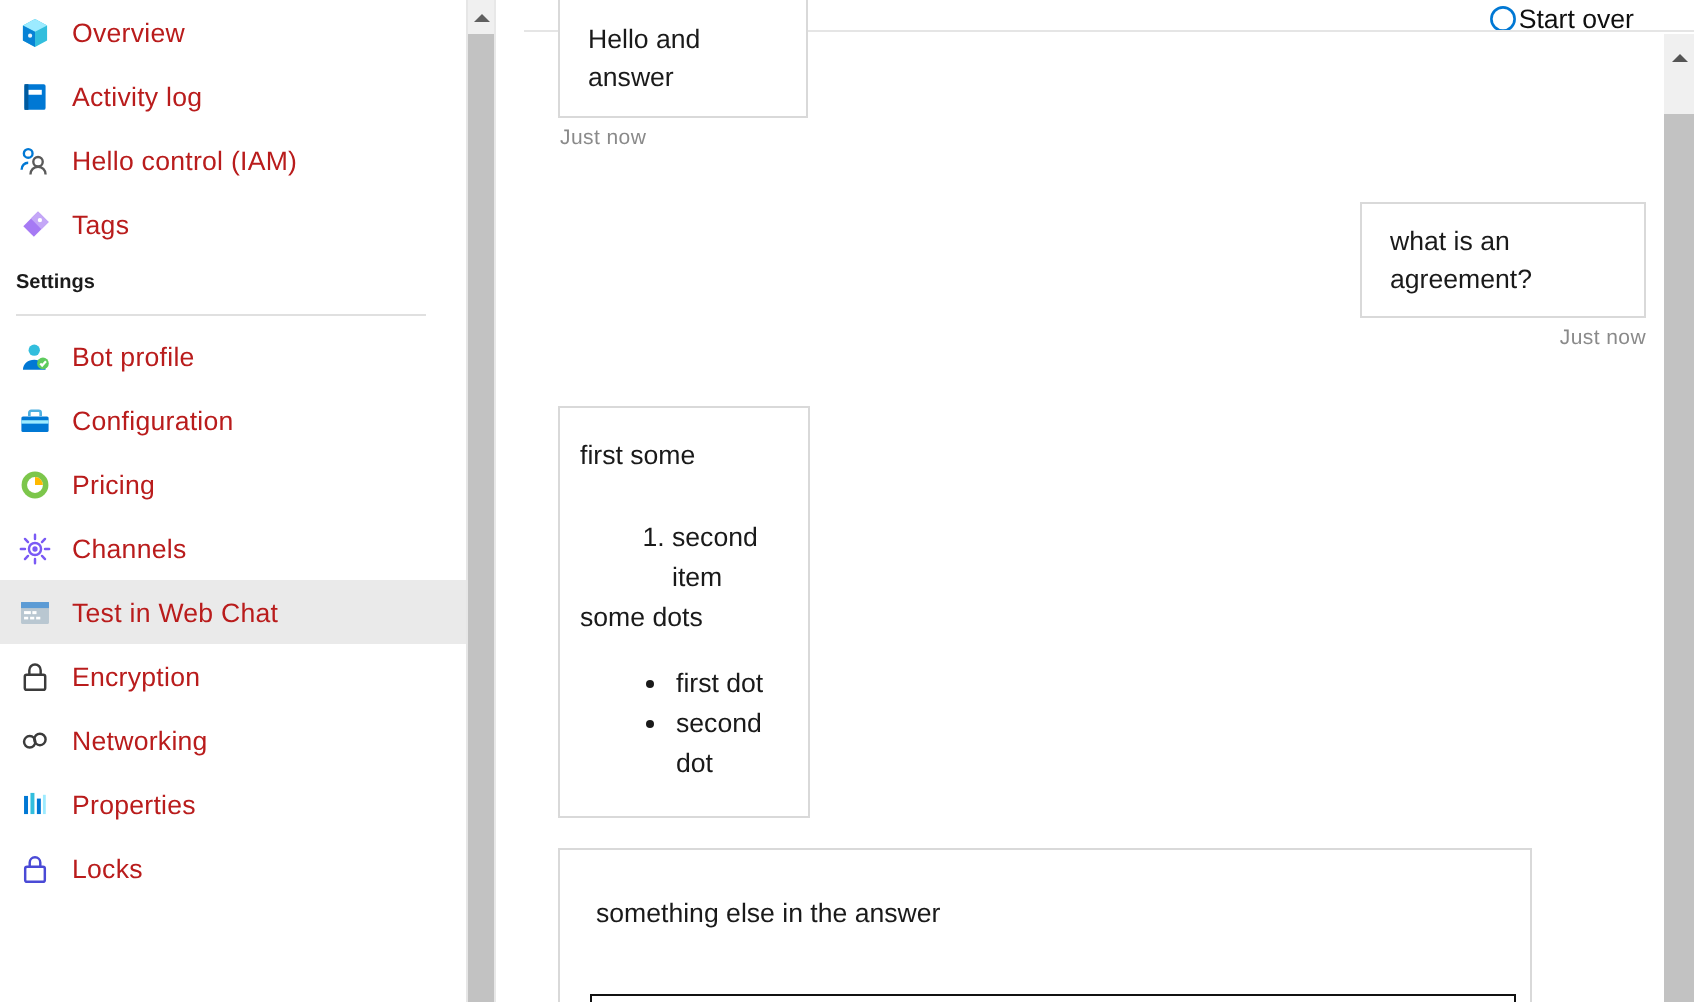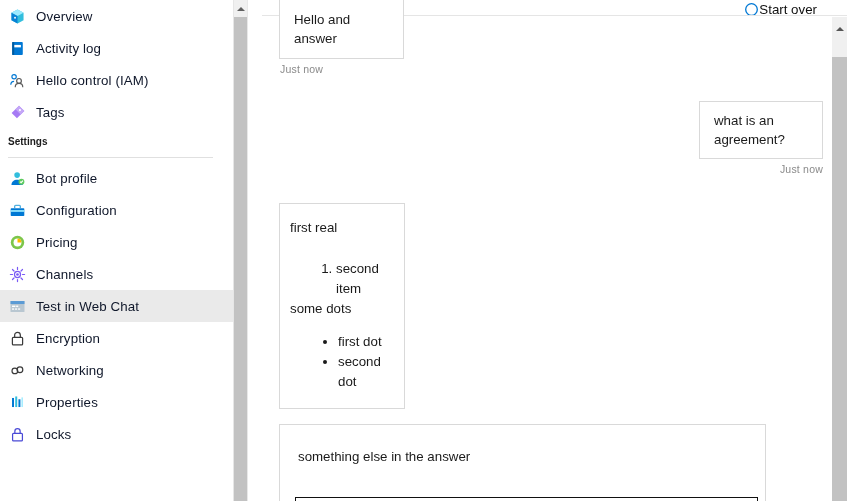--- a/index.html
+++ b/index.html
@@ -19,21 +19,21 @@
     position:relative;display:flex;align-items:center;
     height:32px;padding-left:8px;box-sizing:border-box;
     cursor:pointer;
   }
   .nav-item.selected{background:#eaeaea;}
   .nav-ico{
     width:18px;height:18px;flex:0 0 18px;margin-right:10px;
     display:flex;align-items:center;justify-content:center;
   }
   .nav-label{
-    font-size:13.3px;color:#0f172a;white-space:nowrap;
+    font-size:13.3px;color:#b91c1c;white-space:nowrap;
     letter-spacing:.01em;
   }
   .group-head{
     font-size:10px;font-weight:bold;color:#1b1b1b;
     padding:0 0 0 8px;display:flex;align-items:center;height:26px;
   }
   .group-rule{
     height:1px;background:#e0e0e0;margin:3px 20px 4px 8px;
   }
 
@@ -306,28 +306,28 @@
   </div>
 
   <div id="transcript" style="margin-top: -22px;">
       <div class="row from-bot">
         <div class="bubble" style="width: 125px; padding-top: 14px;">
           <p>Hello and answer</p>
         </div>
       </div>
       <div class="timestamp" style="margin-top: 4px;">Just now</div>
       <div class="row from-user" style="margin-top: 26px;">
-        <div class="bubble" style="width: 124px;">
+        <div class="bubble" style="width: 143px;">
           <p>what is an agreement?</p>
         </div>
       </div>
       <div class="timestamp right" style="margin-top: 4px;">Just now</div>
       <div class="row from-bot" style="margin-top: 28px;">
         <div class="bubble" style="width: 126px; padding: 14px 16px 16px 10px;">
-          <p>first real</p>
+          <p>first some</p>
           <ol>
             <li>second item</li>
           </ol>
           <p>some dots</p>
           <ul>
             <li>first dot</li>
             <li>second dot</li>
           </ul>
         </div>
       </div>

